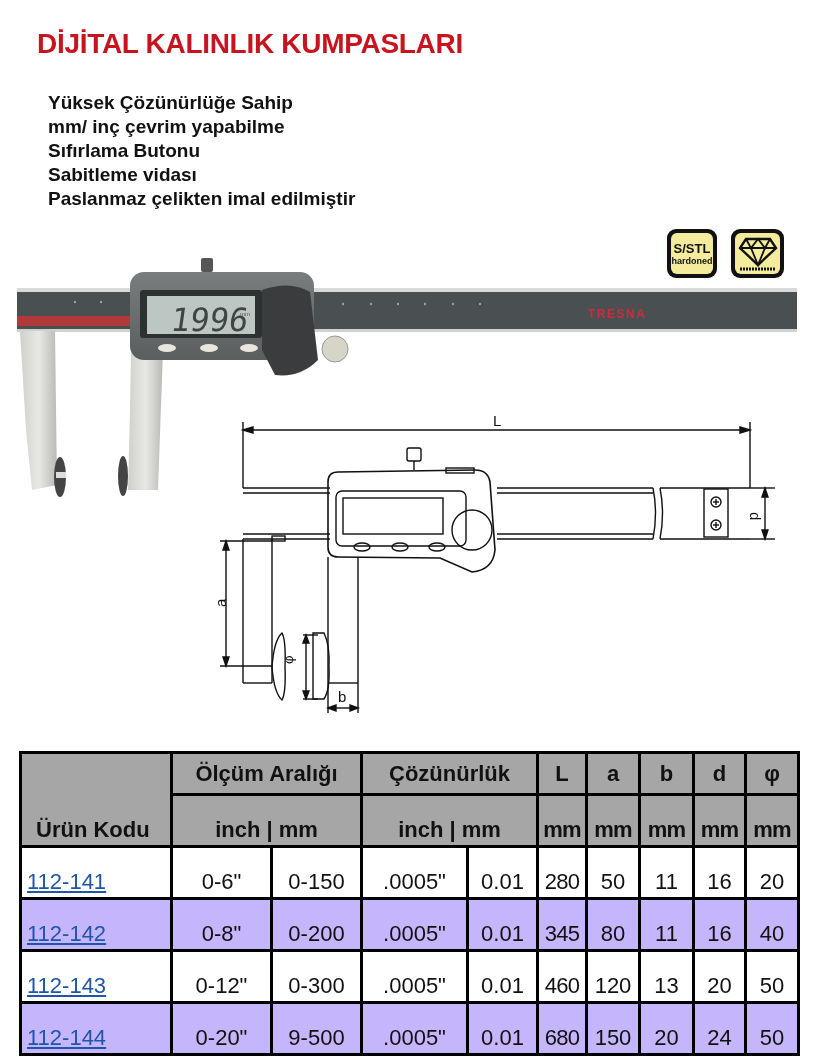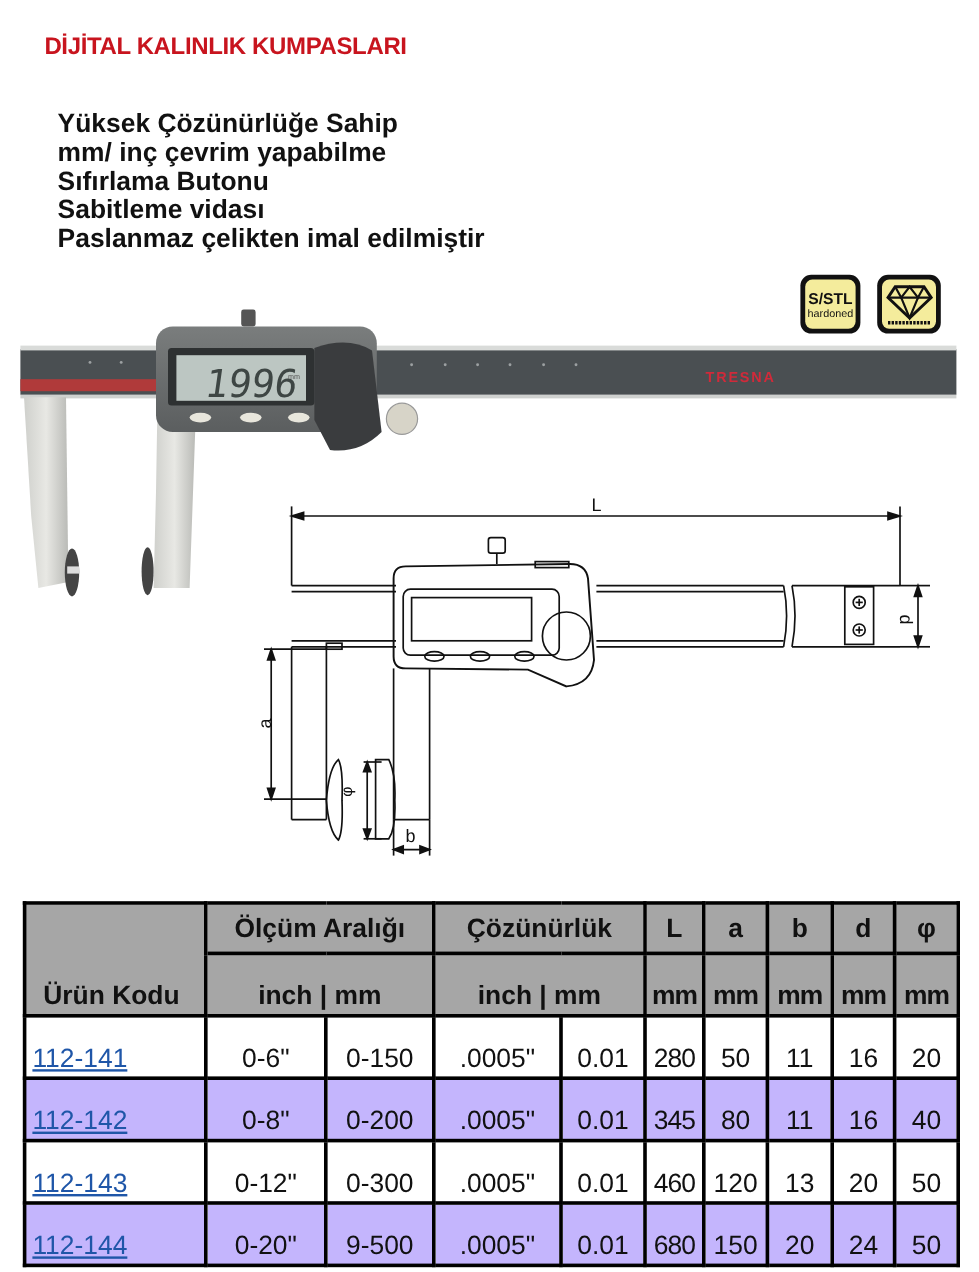--- a/index.html
+++ b/index.html
@@ -1,23 +1,23 @@
 <!DOCTYPE html>
 <html><head>
 <meta charset="utf-8">
 <style>
   html, body { margin:0; padding:0; background:#ffffff; }
   body { width:816px; height:1060px; position:relative; overflow:hidden; font-family:"Liberation Sans", sans-serif; color:#111; }
-  .title { position:absolute; left:37px; top:28px; font-size:20px; font-weight:bold; color:#c8141e; letter-spacing:-0.3px; white-space:nowrap; }
+  .title { position:absolute; left:37px; top:28px; font-size:28px; font-weight:bold; color:#c8141e; letter-spacing:-0.3px; white-space:nowrap; }
   .features { position:absolute; left:48px; top:91px; margin:0; padding:0; list-style:none; }
-  .features li { font-size:22px; font-weight:bold; line-height:24px; color:#111; white-space:nowrap; }
+  .features li { font-size:19px; font-weight:bold; line-height:24px; color:#111; white-space:nowrap; }
   .badge { position:absolute; top:229px; width:50px; height:49px; background:#111; border-radius:9px; }
   .badge .inner { position:absolute; left:4px; top:4px; right:4px; bottom:4px; background:#f4ec9c; border-radius:6px; display:flex; flex-direction:column; align-items:center; justify-content:center; }
   .badge .l1 { font-size:13px; font-weight:bold; line-height:14px; }
-  .badge .l2 { font-size:9px; font-weight:normal; line-height:10px; }
+  .badge .l2 { font-size:9px; font-weight:bold; line-height:10px; }
   .photo { position:absolute; left:0; top:250px; width:816px; height:250px; }
   .diagram { position:absolute; left:210px; top:400px; width:580px; height:320px; }
   table.spec { position:absolute; left:19px; top:751px; border-collapse:collapse; table-layout:fixed; width:778px; }
   table.spec td, table.spec th { border:3px solid #000; padding:0; font-size:22px; text-align:center; overflow:hidden; white-space:nowrap; }
   table.spec th { background:#a6a6a6; font-weight:bold; }
   table.spec tr.h1 th { height:39px; }
   table.spec tr.h2 th { height:47px; vertical-align:bottom; padding-bottom:2px; }
   table.spec td { height:47px; vertical-align:bottom; padding-bottom:2px; font-weight:normal; }
   table.spec tr.alt td { background:#c4b5fd; }
   table.spec th.code { text-align:left; padding-left:14px; }

